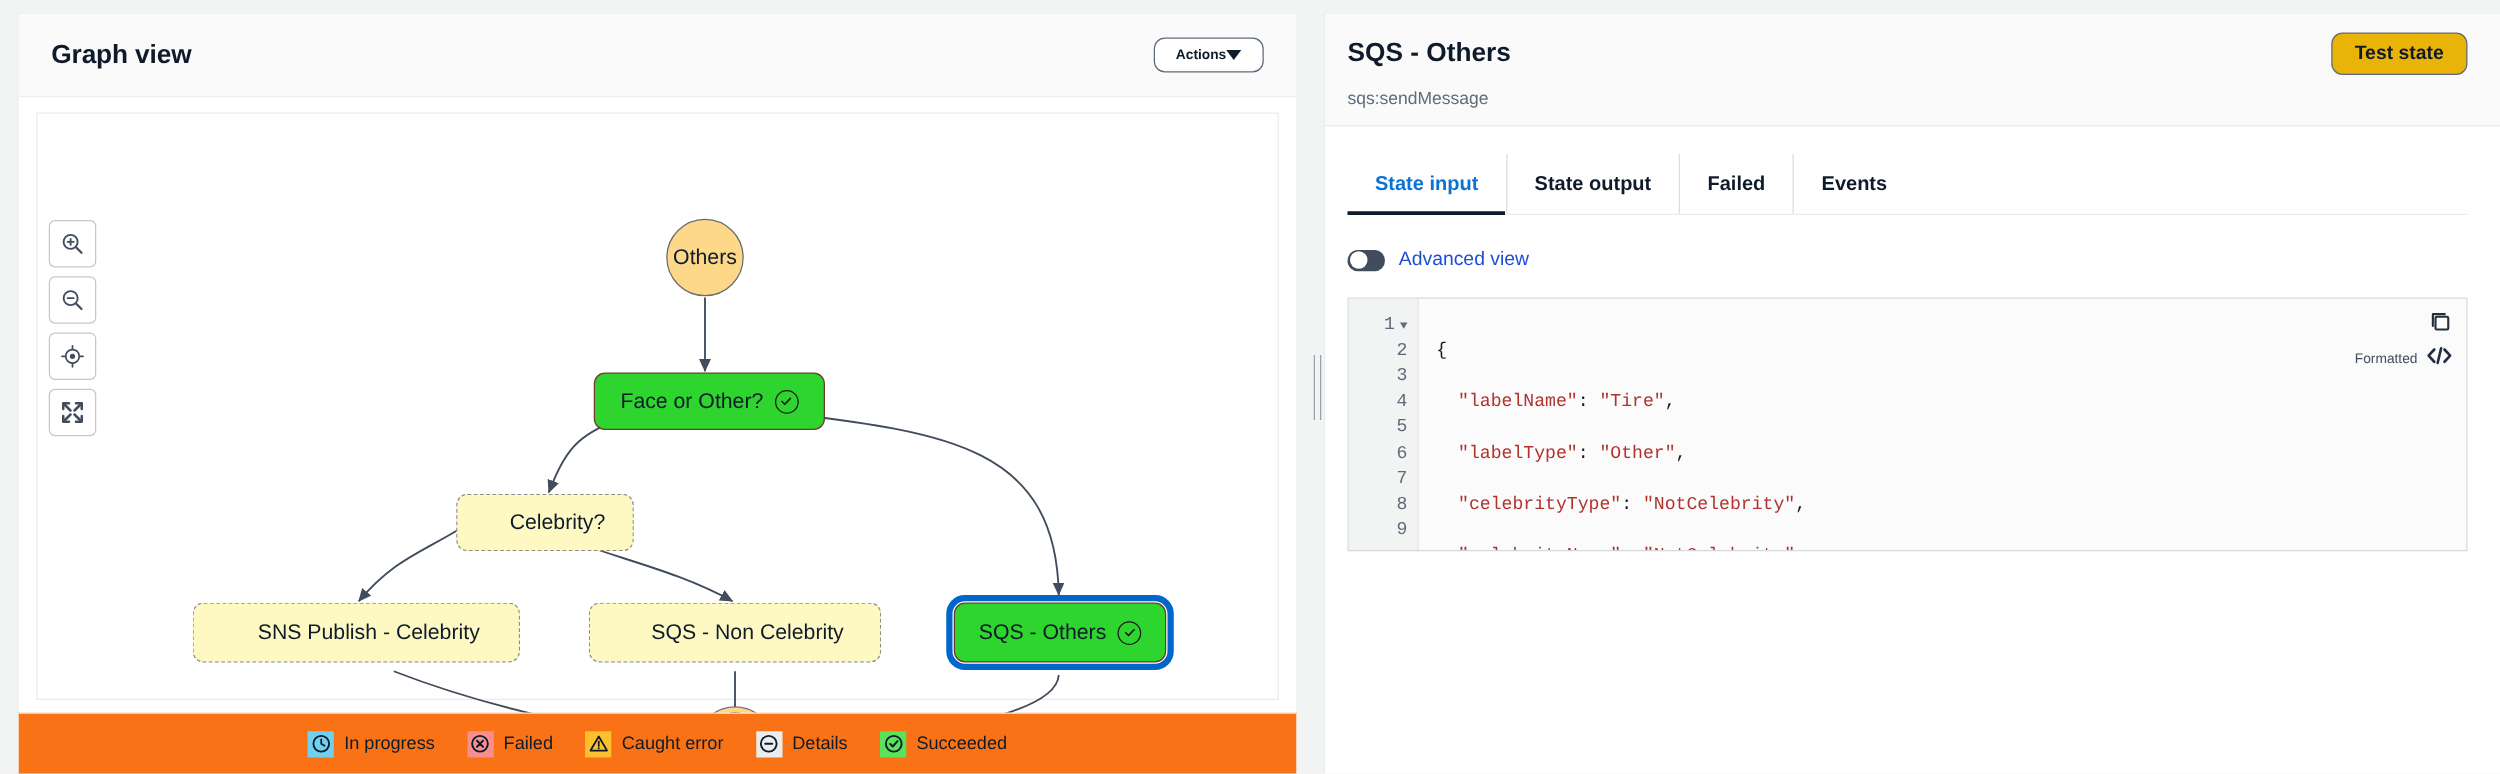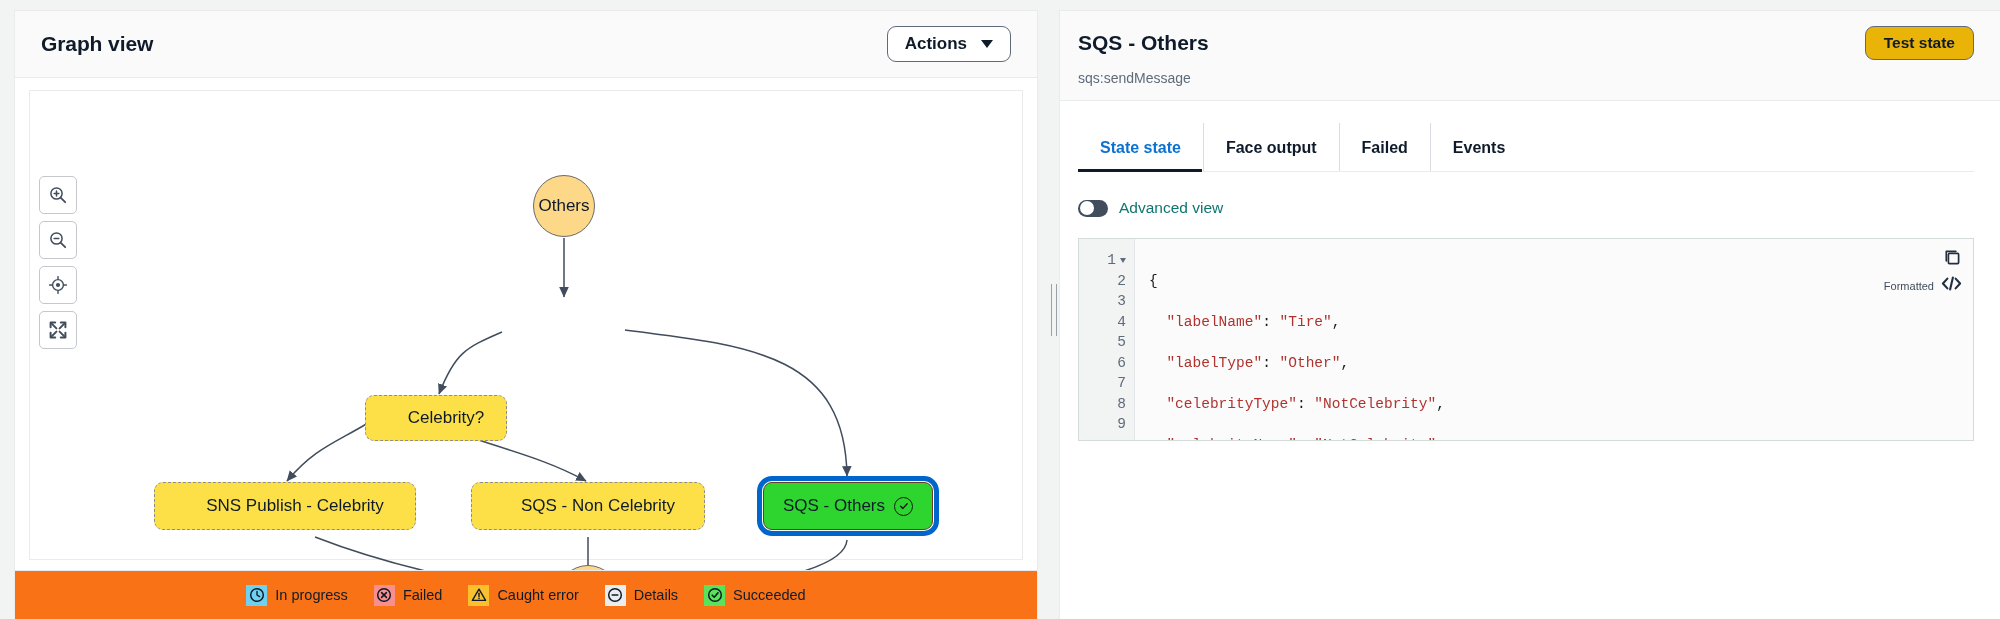--- a/index.html
+++ b/index.html
@@ -41,26 +41,26 @@
     font-size: 21px;
     font-weight: bold;
     color: #0f1b2a;
     letter-spacing: -0.1px;
   }
   .actions-btn {
     border: 1px solid #5f6b7a;
     background: #ffffff;
     border-radius: 9px;
     padding: 7px 17px;
-    font-size: 17px;
+    font-size: 11px;
     font-weight: bold;
     color: #0f1b2a;
     display: flex;
     align-items: center;
-    gap: 14px;
+    gap: 0;
     cursor: pointer;
     font-family: "Liberation Sans", sans-serif;
   }
   .caret-down {
     width: 0; height: 0;
     border-left: 6px solid transparent;
     border-right: 6px solid transparent;
     border-top: 8px solid #0f1b2a;
     display: inline-block;
   }
@@ -116,21 +116,21 @@
   }
   .node-terminal {
     border-radius: 50%;
     background: #fcd888;
     border: 1px solid #6b6b6b;
     width: 62px; height: 62px;
   }
   .node-dashed {
     border: 1px dashed #8b8d92;
     border-radius: 9px;
-    background: #fde047;
+    background: #fef9c3;
     padding-left: 20px;
   }
   .node-green {
     background: #2fd52f;
     border: 1px solid #6b3b2a;
     border-radius: 9px;
     gap: 9px;
   }
   .node-selected {
     outline: 5px solid #0066cc;
@@ -286,21 +286,21 @@
     cursor: pointer;
     flex: 0 0 auto;
   }
   .toggle .knob {
     position: absolute;
     left: 1.5px; top: 1.5px;
     width: 14px; height: 14px;
     background: #ffffff;
     border-radius: 50%;
   }
-  .toggle-label { font-size: 15.5px; color: #0f766e; }
+  .toggle-label { font-size: 15.5px; color: #1d4ed8; }
 
   .code-box {
     margin-top: 21px;
     border: 1px solid #d5dbdb;
     background: #fbfbfb;
     display: flex;
     position: relative;
     height: 203px;
     flex: 0 0 auto;
   }
@@ -444,20 +444,28 @@
             <path d="M573,459 C573,485 573,495 573,500"></path>
 
             <path d="M832,462 C830,495 720,512 614,518"></path>
           </g>
         </svg>
 
         <div class="node node-terminal" style="left:518px; top:97px;">
           <span>Others</span>
         </div>
 
+        <div class="node node-green" style="left:460px; top:220px; width:185px; height:46px;">
+          <span>Face or Other?</span>
+          <span class="check-badge">
+            <svg width="12" height="12" viewBox="0 0 12 12" fill="none">
+              <path d="M2.6 6.2 L4.8 8.4 L9.2 3.8" stroke="#1a1a1a" stroke-width="1.4" stroke-linecap="round" stroke-linejoin="round"></path>
+            </svg>
+          </span>
+        </div>
 
         <div class="node node-dashed" style="left:350px; top:317px; width:142px; height:46px;">
           <span>Celebrity?</span>
         </div>
 
         <div class="node node-dashed" style="left:139px; top:404px; width:262px; height:48px;">
           <span>SNS Publish - Celebrity</span>
         </div>
 
         <div class="node node-dashed" style="left:456px; top:404px; width:234px; height:48px;">
@@ -542,22 +550,22 @@
       <div class="right-header-top">
         <div class="state-name">SQS - Others</div>
         <button class="test-state-btn">Test state</button>
       </div>
       <div class="state-sub">sqs:sendMessage</div>
     </div>
 
     <div class="right-body">
 
       <div class="tabs">
-        <div class="tab active">State state</div>
-        <div class="tab">Face output</div>
+        <div class="tab active">State input</div>
+        <div class="tab">State output</div>
         <div class="tab">Failed</div>
         <div class="tab">Events</div>
       </div>
 
       <div class="toggle-row">
         <div class="toggle">
           <span class="knob"></span>
         </div>
         <span class="toggle-label">Advanced view</span>
       </div>

